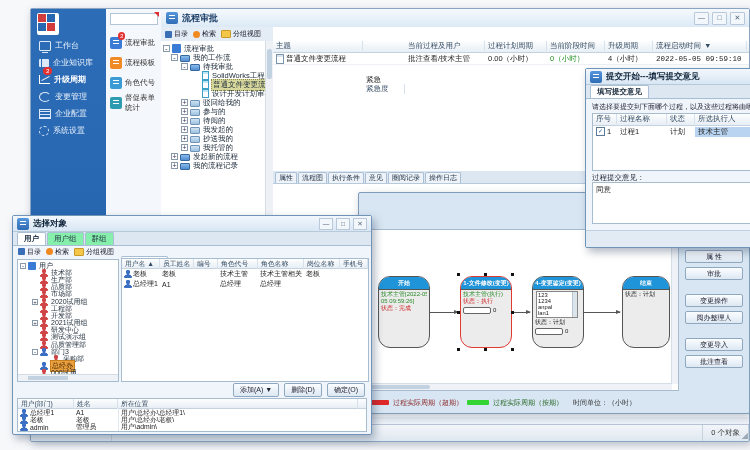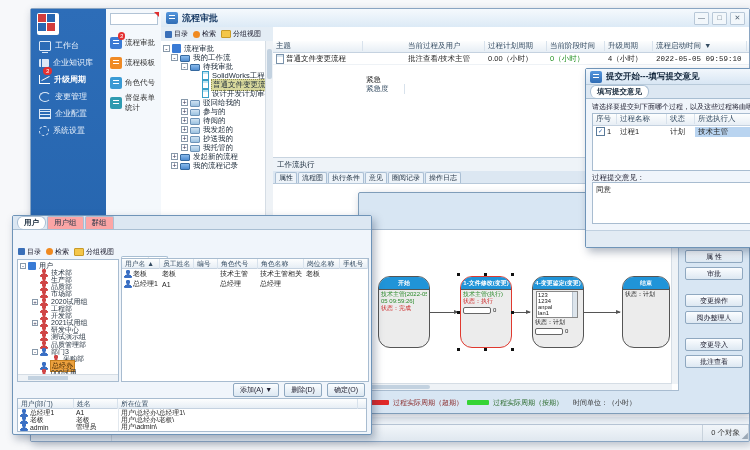--- a/index.html
+++ b/index.html
@@ -116,22 +116,22 @@
   .legend{position:absolute;left:8px;right:4px;bottom:4px;height:13px;display:flex;align-items:center;gap:4px;font-size:7px;white-space:nowrap;}
   .sw{width:22px;height:5px;border-radius:1px;flex:none;}
   .sw.red{background:#e02828;}
   .sw.grn{background:#35d435;}
   .lg-red{color:#8a2a2a;}.lg-grn{color:#2a6a2a;}.lg-unit{color:#333;margin-left:6px;}
   
   .dlg{position:absolute;background:#f0f5fb;border:1px solid #6f94b8;box-shadow:3px 4px 9px rgba(30,50,80,.35);border-radius:2px;}
   .dtitle{height:15px;background:linear-gradient(#f2f7fc,#d8e6f4);border-bottom:1px solid #b8cada;display:flex;align-items:center;gap:4px;padding:0 4px;}
   .dtitle .t{font-size:8.5px;color:#12263c;font-weight:bold;white-space:nowrap;overflow:hidden;flex:1;}
   .dtabs{display:flex;align-items:flex-end;height:13px;background:#dce7f2;border-bottom:1px solid #a8bed2;padding-left:4px;gap:1px;}
-  .dtab{font-size:7.5px;padding:1px 6px;background:#fca5a5;border:1px solid #aabfd4;border-bottom:none;border-radius:2px 2px 0 0;color:#234;}
-  .dtab.active{background:#fff;font-weight:bold;border-radius:6px;}
+  .dtab{font-size:7.5px;padding:1px 6px;background:#86efac;border:1px solid #aabfd4;border-bottom:none;border-radius:2px 2px 0 0;color:#234;}
+  .dtab.active{background:#fff;font-weight:bold;}
   #subdlg{left:585px;top:68px;width:200px;height:178px;}
   .instr{position:absolute;left:6px;top:33px;right:0;font-size:7px;color:#223;white-space:nowrap;overflow:hidden;}
   .sd-table{position:absolute;left:6px;top:44px;right:6px;height:56px;background:#fff;border:1px solid #a8bcd0;overflow:hidden;}
   #sd-head span:nth-child(1){width:24px;}#sd-head span:nth-child(2){width:50px;}
   #sd-head span:nth-child(3){width:28px;}#sd-head span:nth-child(4){width:70px;}
   .sd-row{display:flex;align-items:center;height:11px;font-size:7.5px;}
   .sd-row .cell{display:flex;align-items:center;gap:2px;padding:0 3px;box-sizing:border-box;flex:none;overflow:hidden;}
   .sd-row .cell:nth-child(1){width:24px;}.sd-row .cell:nth-child(2){width:50px;}
   .sd-row .cell:nth-child(3){width:28px;}.sd-row .cell:nth-child(4){width:70px;background:#b9d4f0;}
   .cb{width:7px;height:7px;border:1px solid #5a7a9a;background:#fff;font-size:6px;line-height:7px;text-align:center;color:#2a5fa8;}
@@ -381,23 +381,20 @@
                 <span class="green">0（小时）</span>
               </span>
             <span class="cell">
                 <span>4（小时）</span>
               </span>
             <span class="cell">
                 <span>2022-05-05 09:59:10</span>
               </span>
           </div>
         </div>
-        <div class="execbar">
-            <span>工作流执行</span>
-          </div>
         <div class="exectabs">
           <span class="xtab">属性</span>
             <span class="xtab">流程图</span>
             <span class="xtab">执行条件</span>
             <span class="xtab">意见</span>
             <span class="xtab">圈阅记录</span>
             <span class="xtab">操作日志</span>
         </div>
       </div>
     </div>
@@ -496,20 +493,29 @@
     <div class="legend">
       <i class="sw red"></i>
       <span class="lg-red">过程实际周期（超期）</span>
       <i class="sw grn"></i>
       <span class="lg-grn">过程实际周期（按期）</span>
       <span class="lg-unit">时间单位：（小时）</span>
     </div>
   </div>
 
   <div class="dlg" id="seldlg">
+    <div class="dtitle">
+      <span class="wic"></span>
+      <span class="t">选择对象</span>
+      <span class="sel-tabs-right">
+        <span>—</span>
+        <span>□</span>
+        <span>✕</span>
+      </span>
+    </div>
     <div class="dtabs">
       <span class="dtab active">用户</span>
       <span class="dtab">用户组</span>
       <span class="dtab">群组</span>
     </div>
     <div class="sel-toolrow">
       <span class="tbtn">
           <i class="ic-disk"></i>
           <span>目录</span>
         </span>

